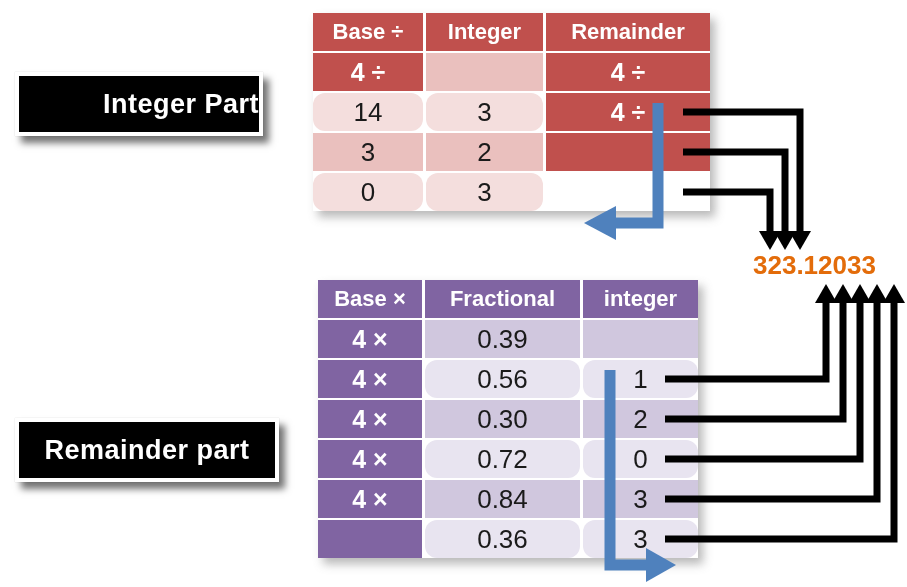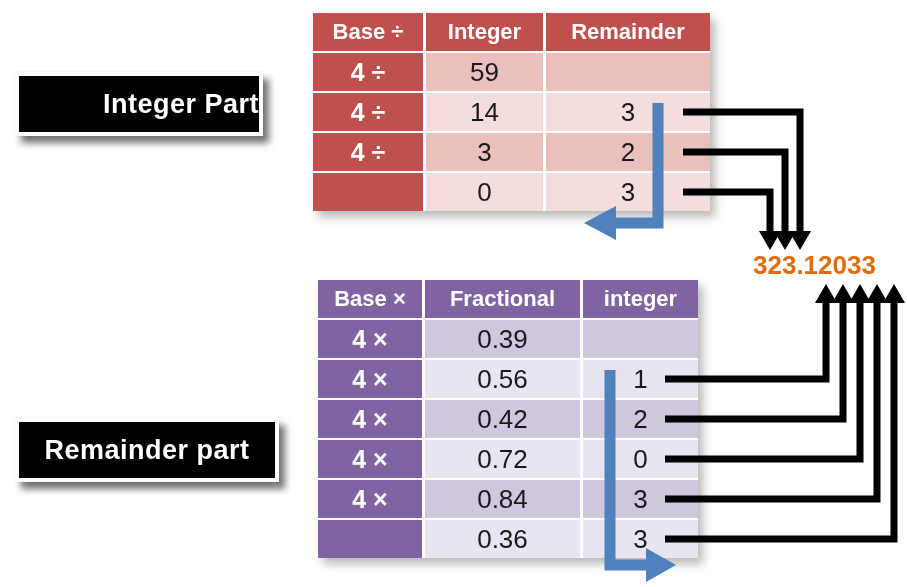--- a/index.html
+++ b/index.html
@@ -71,21 +71,21 @@
     font-weight: bold;
     font-size: 22px;
   }
   .cell.first {
     background: var(--head);
     color: #ffffff;
     font-weight: bold;
     font-size: 25px;
   }
   .cell.dk { background: var(--dk); }
-  .cell.lt { background: var(--lt); }
+  .cell.lt { background: var(--lt); border-radius: 12px; }
 
   
   .result {
     position: absolute;
     left: 753px;
     top: 250px;
     font-size: 26px;
     font-weight: bold;
     color: var(--orange);
     letter-spacing: 0px;
@@ -116,21 +116,20 @@
 
   <div class="label-box" id="label-fraction">
     <span>Remainder part</span>
   </div>
 
   <div class="dtable" id="int-table" style="--head: #C0504D; --dk: #EAC0BE; --lt: #F4DEDD;">
       <div class="cell head">Base ÷</div>
       <div class="cell head">Integer</div>
       <div class="cell head">Remainder</div>
       <div class="cell first">4 ÷</div>
-      <div class="cell dk">59</div>
       <div class="cell dk"></div>
       <div class="cell first">4 ÷</div>
       <div class="cell lt">14</div>
       <div class="cell lt">3</div>
       <div class="cell first">4 ÷</div>
       <div class="cell dk">3</div>
       <div class="cell dk">2</div>
       <div class="cell first"></div>
       <div class="cell lt">0</div>
       <div class="cell lt">3</div>
@@ -140,21 +139,21 @@
       <div class="cell head">Base ×</div>
       <div class="cell head">Fractional</div>
       <div class="cell head">integer</div>
       <div class="cell first">4 ×</div>
       <div class="cell dk">0.39</div>
       <div class="cell dk"></div>
       <div class="cell first">4 ×</div>
       <div class="cell lt">0.56</div>
       <div class="cell lt">1</div>
       <div class="cell first">4 ×</div>
-      <div class="cell dk">0.42</div>
+      <div class="cell dk">0.30</div>
       <div class="cell dk">2</div>
       <div class="cell first">4 ×</div>
       <div class="cell lt">0.72</div>
       <div class="cell lt">0</div>
       <div class="cell first">4 ×</div>
       <div class="cell dk">0.84</div>
       <div class="cell dk">3</div>
       <div class="cell first"></div>
       <div class="cell lt">0.36</div>
       <div class="cell lt">3</div>

